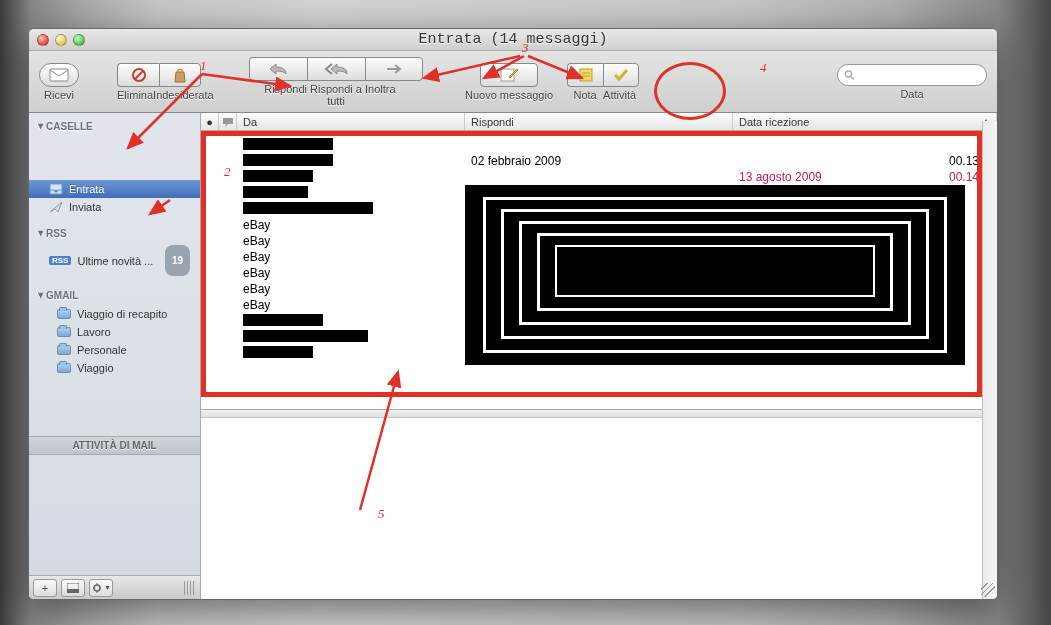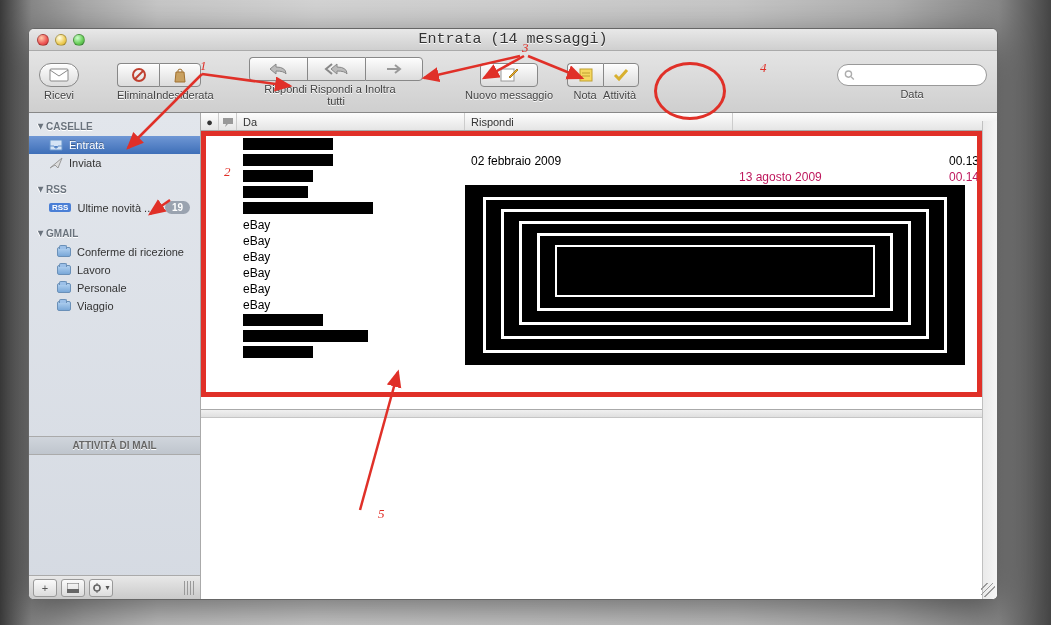--- a/index.html
+++ b/index.html
@@ -24,27 +24,27 @@
 .tlabel { font-size: 11px; color: #444; text-shadow: 0 1px #fff; }
 .sp { flex: 1; }
 .search { height: 22px; width: 150px; border: 1px solid #999; border-radius: 11px; background: #fff; display: flex; align-items: center; padding: 0 6px; gap: 4px; }
 .search input { border: none; outline: none; font-size: 11px; width: 100%; }
 .sicon { width: 12px; height: 12px; opacity: .6; }
 .body { flex: 1; display: flex; overflow: hidden; }
 .sidebar { width: 172px; background: linear-gradient(#e2e6ec,#d5dae2); border-right: 1px solid #aaa; display: flex; flex-direction: column; font-size: 11px; }
 .sb-section { padding: 4px 0; }
 .sb-header { font-size: 10px; color: #6a737d; font-weight: bold; padding: 4px 10px; text-shadow: 0 1px #fff; }
 .sb-item { display: flex; align-items: center; gap: 6px; padding: 2px 10px 2px 20px; color: #333; cursor: default; }
-.sb-item.selected { background: linear-gradient(#6f97d5,#3e6fb8); color: #fff; text-shadow: 0 -1px rgba(0,0,0,.3); }
+.sb-item.selected { background: linear-gradient(#6f97d5,#3e6fb8); color: #fff; text-shadow: 0 -1px rgba(0,0,0,.3); margin-top: 44px; }
 .sb-item.sub2 { padding-left: 28px; }
 .sb-icon { width: 14px; height: 14px; display: inline-flex; align-items: center; justify-content: center; }
 .folder { width: 14px; height: 10px; background: linear-gradient(#b0d0f0,#7aa8d8); border: 1px solid #6a90b8; border-radius: 2px; position: relative; }
 .folder::before { content:""; position:absolute; top:-3px; left:1px; width:6px; height:3px; background:#9cc0e8; border:1px solid #6a90b8; border-bottom:none; border-radius:2px 2px 0 0; }
 .rss-badge { background:#4a7fd6; color:#fff; font-size:8px; padding:0 3px; border-radius:2px; font-weight:bold; }
-.count-badge { margin-left:auto; background:#9aa3b0; color:#fff; font-size:10px; padding:1px 7px; border-radius:8px; font-weight:bold;text-align:right; }
+.count-badge { margin-left:auto; background:#9aa3b0; color:#fff; font-size:10px; padding:10px 7px; border-radius:8px; font-weight:bold;text-align:right; }
 .disclosure { width:0; height:0; border-left:5px solid #8a8f98; border-top:4px solid transparent; border-bottom:4px solid transparent; margin-right:2px; }
 .sb-foot { margin-top:auto; }
 .activity-hdr { background: linear-gradient(#d0d5dc,#bfc5cd); border-top:1px solid #aaa; border-bottom:1px solid #aaa; padding:3px 10px; font-size:10px; color:#666; text-shadow:0 1px #fff; font-weight:bold; text-align:center; }
 .sb-toolbar { height:24px; background:linear-gradient(#e8e8e8,#cacaca); border-top:1px solid #aaa; display:flex; align-items:center; padding:0 4px; gap:4px; }
 .sb-tbtn { width:24px; height:18px; border:1px solid #999; border-radius:3px; background:linear-gradient(#fafafa,#dcdcdc); display:flex; align-items:center; justify-content:center; font-size:11px; color:#555; }
 .grip { margin-left:auto; width:12px; height:14px; background: repeating-linear-gradient(90deg,#999 0,#999 1px,transparent 1px,transparent 3px); }
 .main { flex:1; display:flex; flex-direction:column; background:#fff; position:relative; }
 .colheaders { height:18px; background:linear-gradient(#fdfdfd,#e5e5e5); border-bottom:1px solid #aaa; display:flex; font-size:11px; color:#333; }
 .ch { border-right:1px solid #ccc; padding:2px 6px; display:flex; align-items:center; }
 .ch.status { width:18px; padding:2px; justify-content:center; }
@@ -223,21 +223,21 @@
           <span class="count-badge">19</span>
         </div>
       </div>
       <div class="sb-section">
         <div class="sb-header"><span style="display:inline-block;transform:rotate(90deg);margin-right:2px">▸</span><span>GMAIL</span></div>
         <div id="gmail-folders">
             <div class="sb-item sub2">
               <span class="sb-icon">
                 <span class="folder"></span>
               </span>
-              <span>Conferme di ricezione</span>
+              <span>Viaggio di recapito</span>
             </div>
             <div class="sb-item sub2">
               <span class="sb-icon">
                 <span class="folder"></span>
               </span>
               <span>Lavoro</span>
             </div>
             <div class="sb-item sub2">
               <span class="sb-icon">
                 <span class="folder"></span>
@@ -282,20 +282,24 @@
             <svg width="12" height="10" viewBox="0 0 12 10">
               <path d="M1 1 L11 1 L11 7 L6 7 L3 10 L4 7 L1 7 Z" fill="#999"></path>
             </svg>
           </div>
         <div class="ch from">
             <span>Da</span>
           </div>
         <div class="ch subject">
             <span>Rispondi</span>
           </div>
+        <div class="ch date">
+            <span>Data ricezione</span>
+            <span class="sort-ind"></span>
+          </div>
       </div>
 
       <div class="msglist">
         <div id="msg-rows" style="padding-top:6px">
             <div class="msgrow">
               <span class="mc st"></span>
               <span class="mc from"><span class="redacted" style="width:90px"></span></span>
               <span class="mc subj"></span>
               <span class="mc date"></span>
               <span class="mc time"></span>

